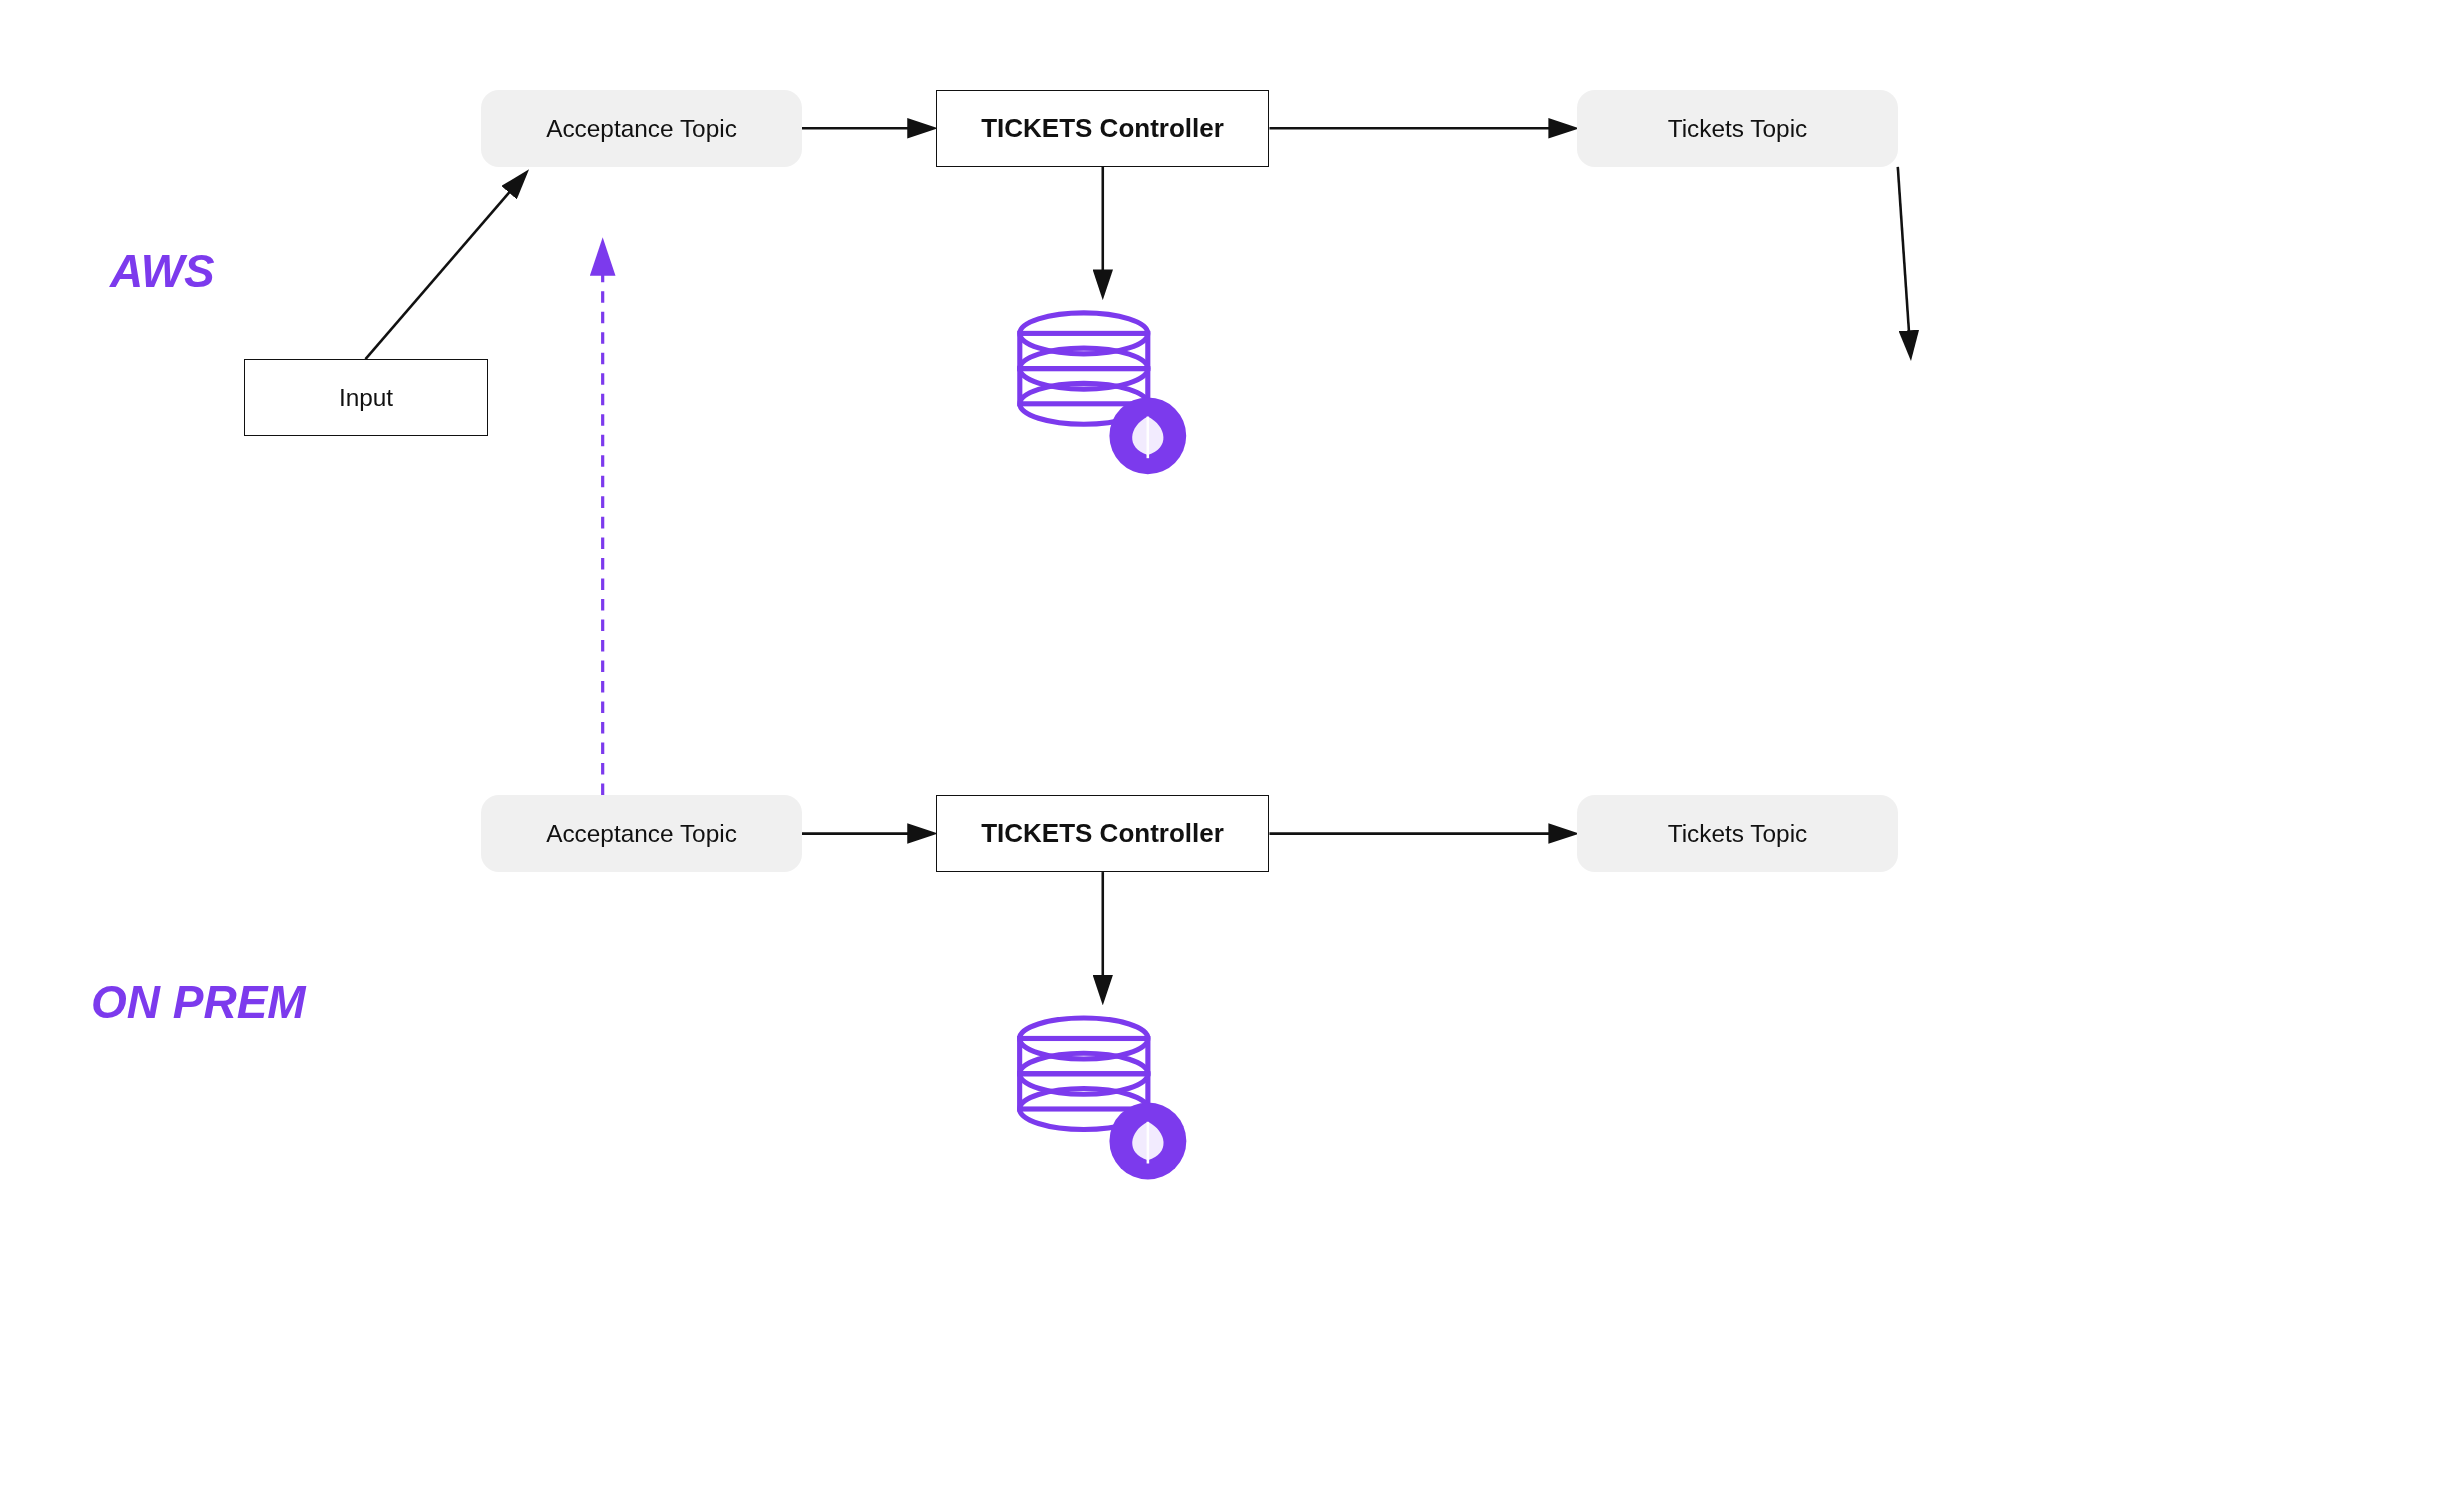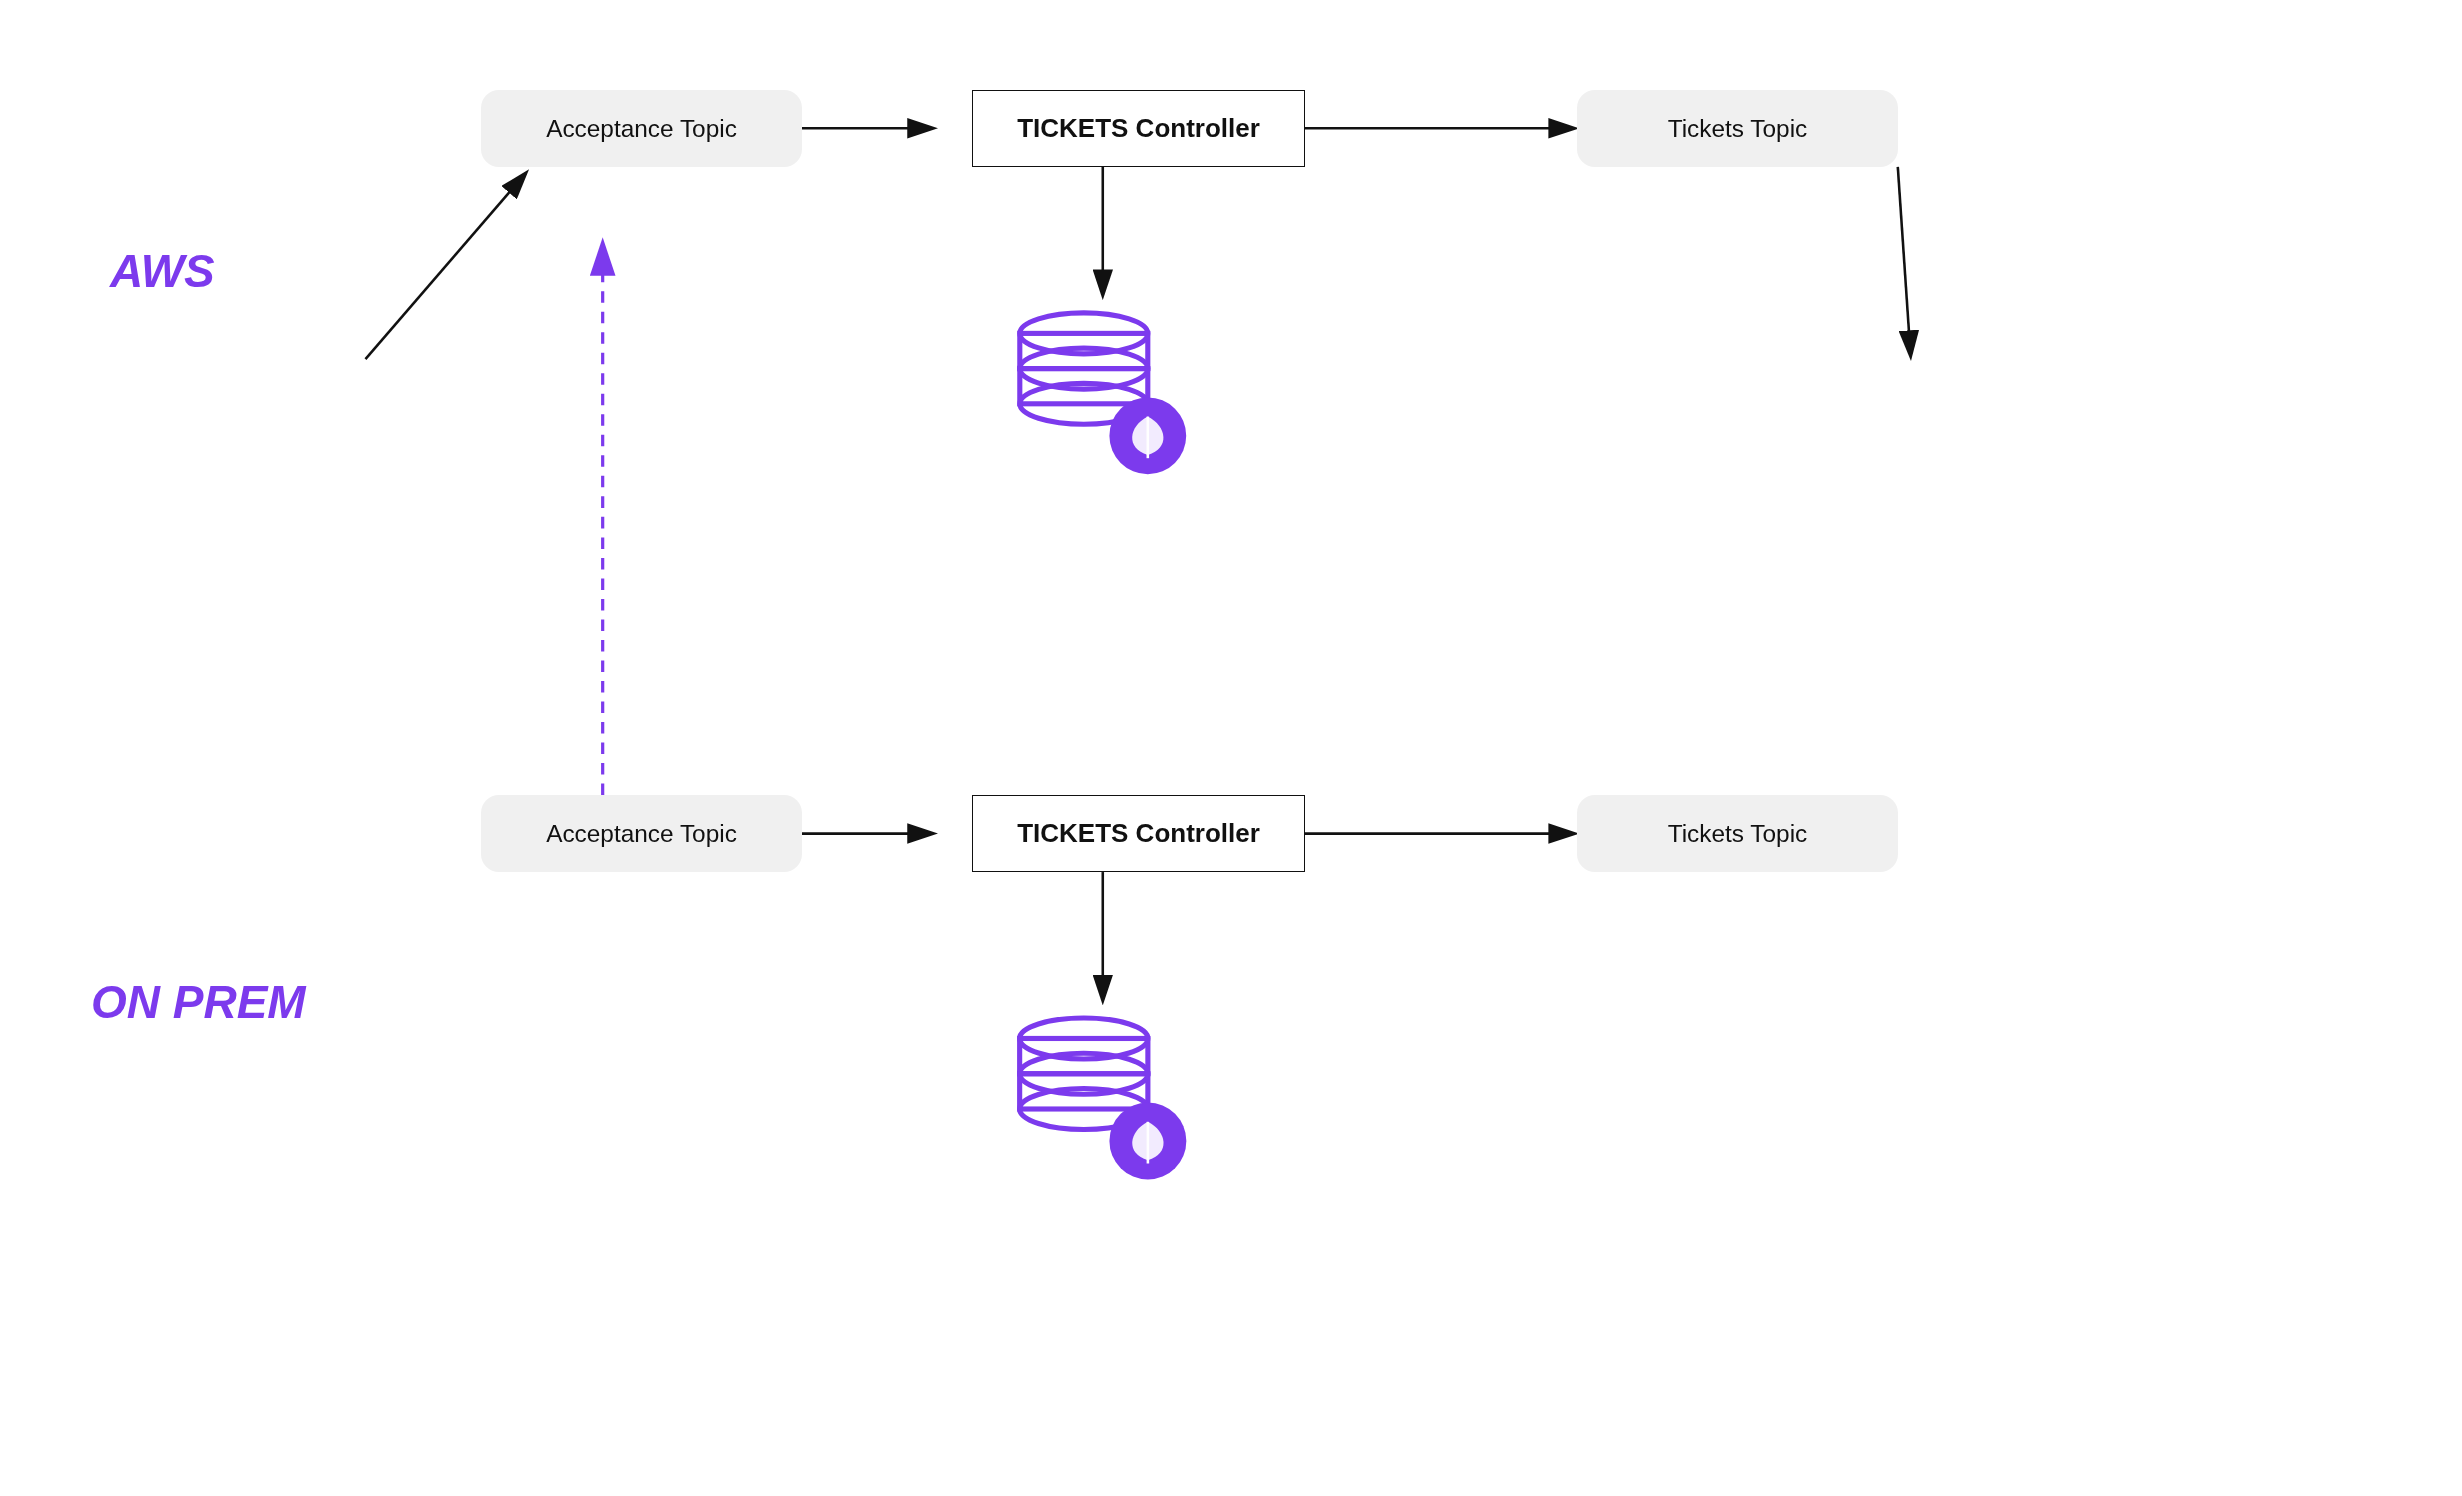--- a/index.html
+++ b/index.html
@@ -37,21 +37,20 @@
       background: #fff;
       border: 1.9px solid #111;
       border-radius: 0;
     }
     .node-controller {
       background: #fff;
       border: 1.9px solid #111;
       border-radius: 0;
       font-weight: 700;
       font-size: 26px;
-      margin-left: 36px;
     }
     
     .label-aws {
       position: absolute;
       color: #7c3aed;
       font-size: 46px;
       font-weight: 900;
       font-style: italic;
     }
     .label-onprem {
@@ -113,20 +112,23 @@
   </div>
 
   <div class="node node-controller" style="left:936px; top:90px; width:333px; height:77px;">
     <span>TICKETS Controller</span>
   </div>
 
   <div class="node node-rounded" style="left:1577px; top:90px; width:321px; height:77px;">
     <span>Tickets Topic</span>
   </div>
 
+  <div class="node node-square" style="left:244px; top:359px; width:244px; height:77px;">
+    <span>Input</span>
+  </div>
 
 
   <div class="label-aws" style="left:110px; top:244px;">
     <span>AWS</span>
   </div>
 
   <div class="db-icon" style="left:981px; top:295px;">
     <svg width="244" height="192" viewBox="0 0 380 300">
 
       <ellipse cx="160" cy="60" rx="100" ry="32" fill="none" stroke="#7c3aed" stroke-width="8"></ellipse>

